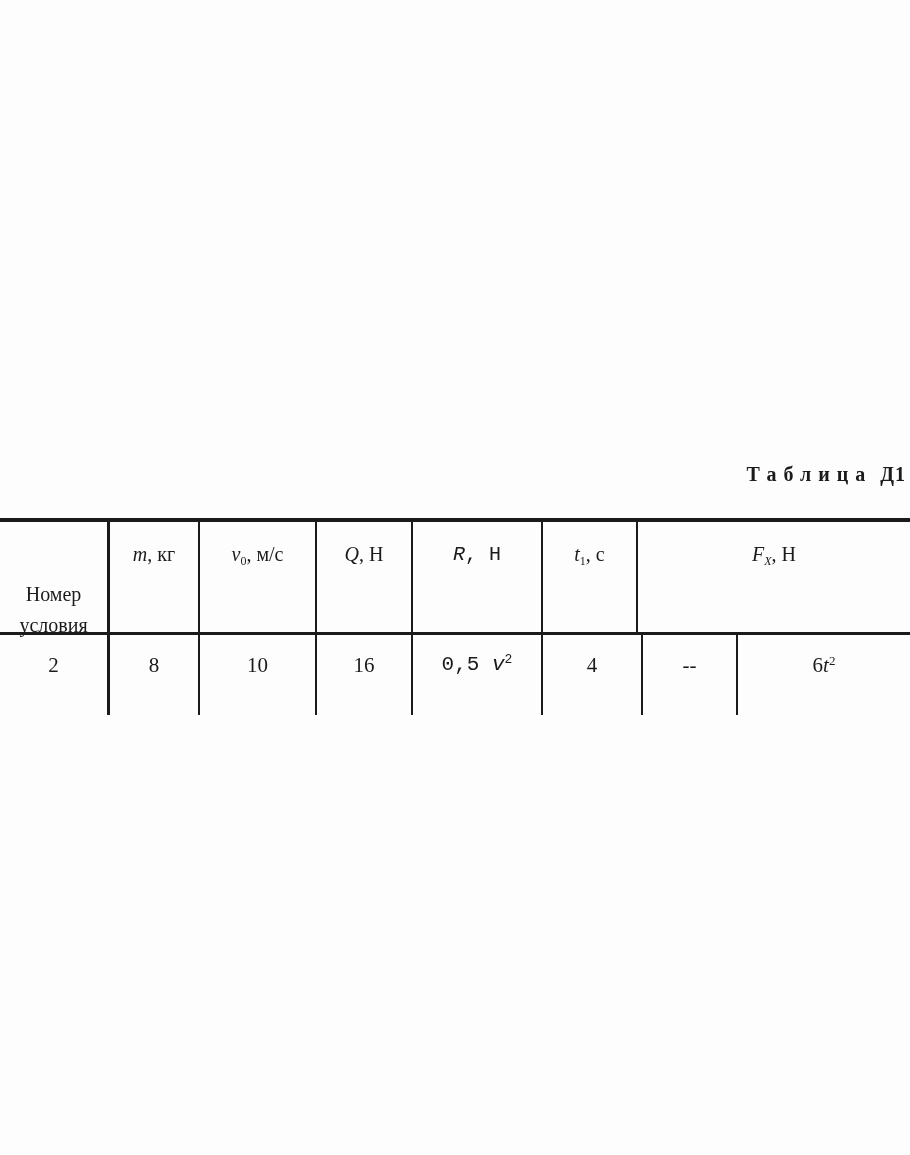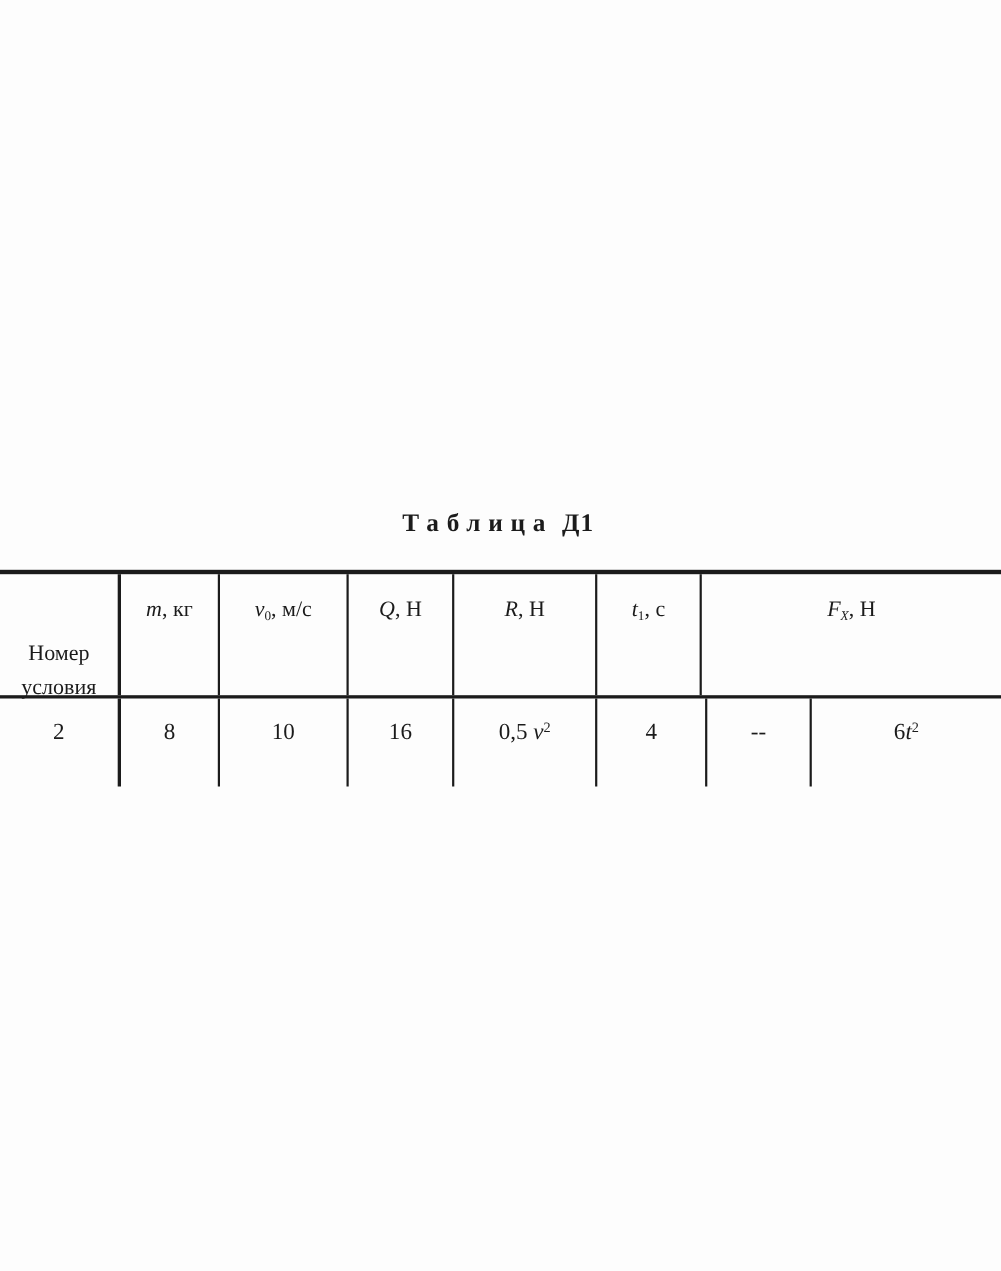--- a/index.html
+++ b/index.html
@@ -15,22 +15,22 @@
     font-family: "Liberation Serif", "DejaVu Serif", serif;
     color: #1b1b1b;
     overflow: hidden;
   }
   
   .table-title {
     position: absolute;
     top: 463px;
     left: 0;
     width: 906px;
-    text-align: center;
-    font-size: 23px;
+    text-align: right;
+    font-size: 20px;
     font-weight: bold;
     white-space: nowrap;
   }
   .table-title .spaced {
     letter-spacing: 7px;
   }
   .table-title .tag {
     margin-left: 8px;
     letter-spacing: 1px;
   }
@@ -65,21 +65,21 @@
     border-right: none;
     flex: 1;
   }
   .cell.thick {
     border-right-width: 3px;
   }
   .c1 { width: 110px; }
   .c2 { width: 90px; }
   .c3 { width: 117px; }
   .c4 { width: 96px; }
-  .c5 { width: 130px; }
+  .c5 { width: 130px; font-family: Liberation Mono, monospace; }
   .c6 { width: 100px; }
   .c7 { width: 95px; }
   .hrow .cell {
     padding-top: 21px;
     font-size: 20px;
   }
   .drow .cell {
     padding-top: 18px;
     font-size: 21px;
   }

